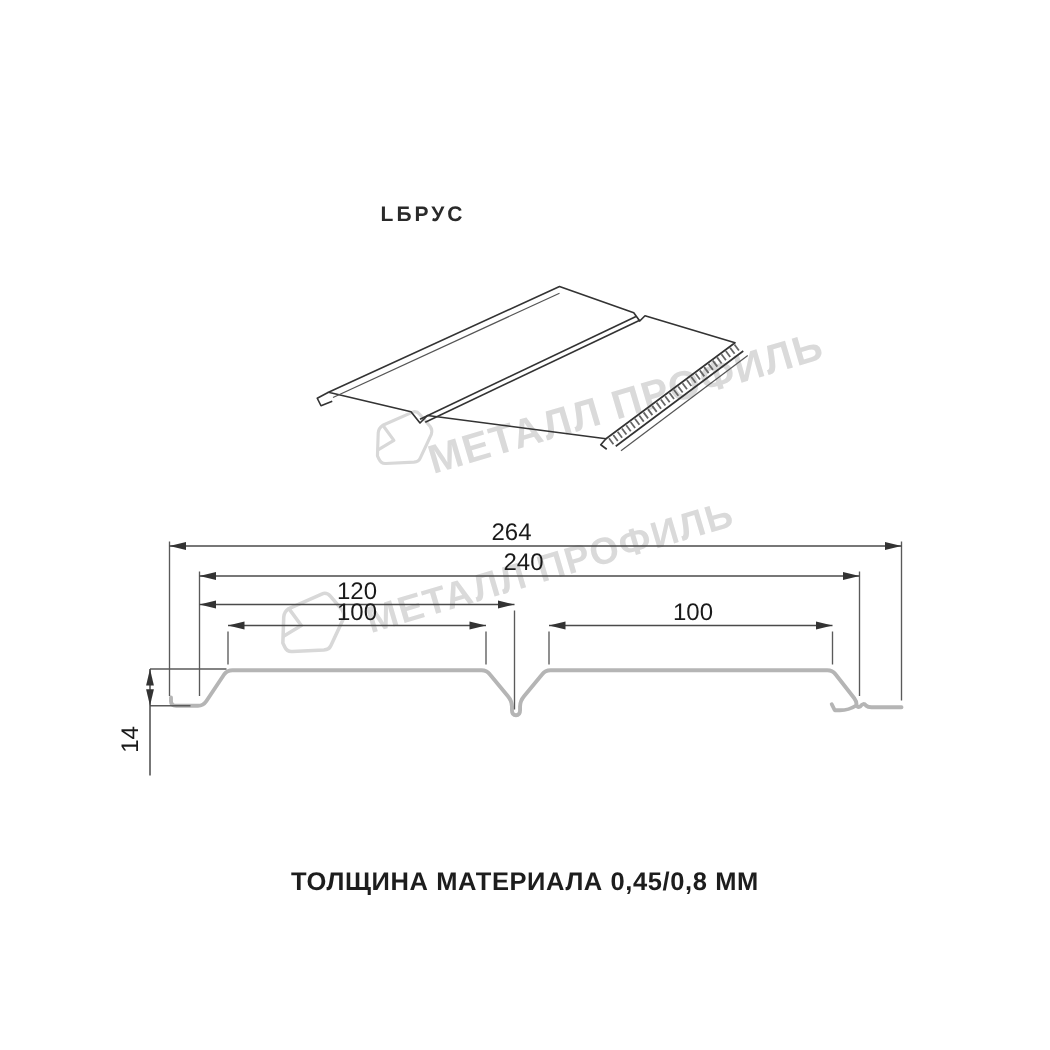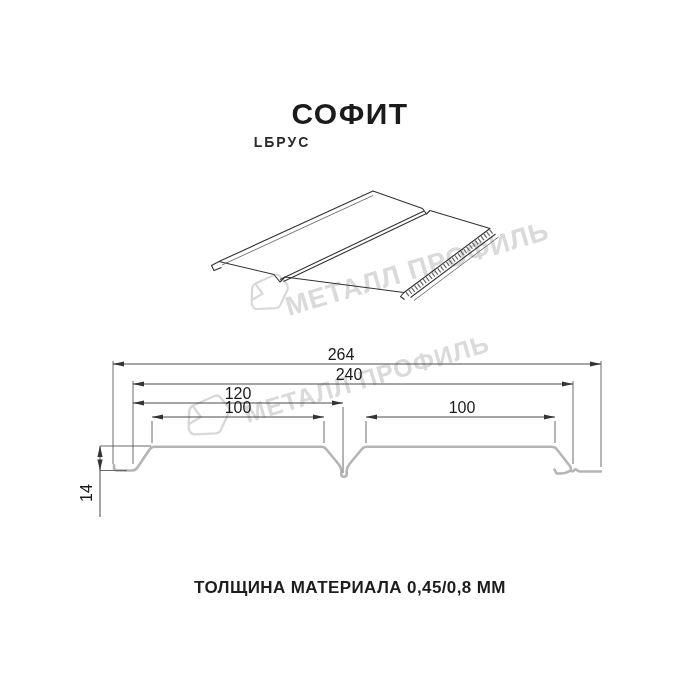--- a/index.html
+++ b/index.html
@@ -54,21 +54,20 @@
     <div class="wm-text wm-1">МЕТАЛЛ ПРОФИЛЬ</div>
     <svg class="wm-logo" style="left:172px;top:392px;" width="76" height="66">
       <g transform="translate(8,12) rotate(-14) scale(1.18)">
         <path class="logo-path" d="M2,22 L6,8 Q7,5 10,4 L30,0.5 Q33,0 34.5,3 L39,12 Q40,14.5 38.5,17 L28,30 Q26.5,32 23.5,31.5 L6,28 Q3,27.5 2.5,24.5 Z"></path>
         <path class="logo-path" d="M10,4 L14.5,15 L3,18.5"></path>
       </g>
     </svg>
     <div class="wm-text wm-2">МЕТАЛЛ ПРОФИЛЬ</div>
   </div>
 
-  <div class="title">СОФИТ</div>
   <div class="subtitle">LБРУС</div>
 
   <svg class="drawing-svg" width="700" height="700" viewBox="0 0 700 700">
     <defs>
       <clipPath id="panelClip">
         <polygon points="217,261 373,190.5 492,228 404,294"></polygon>
       </clipPath>
     </defs>
 
     <g>

